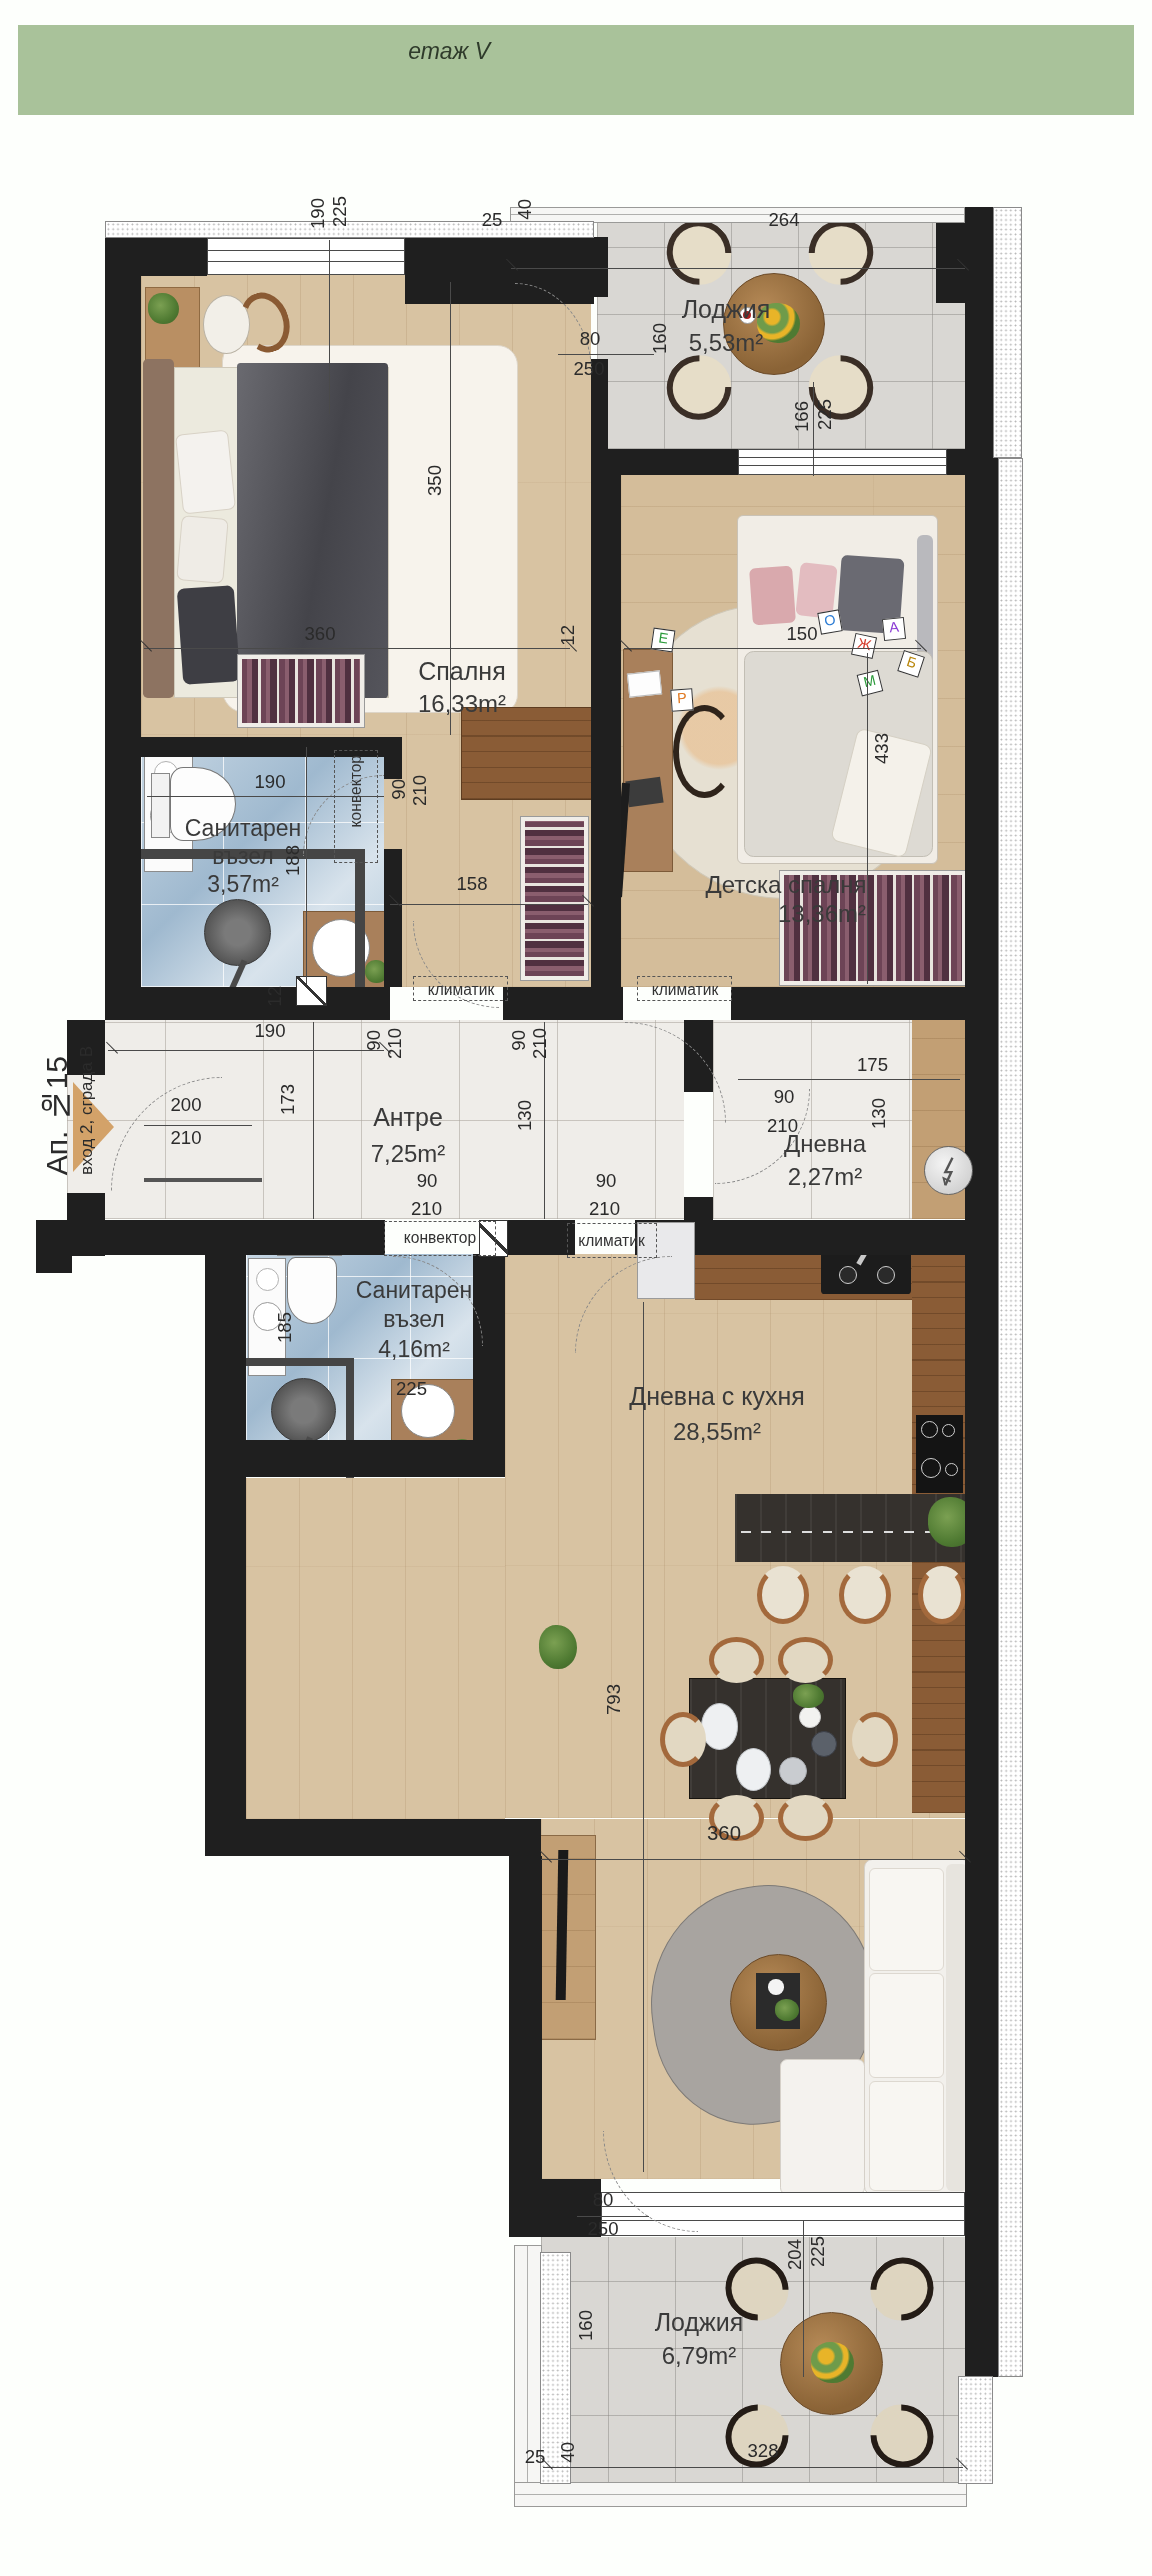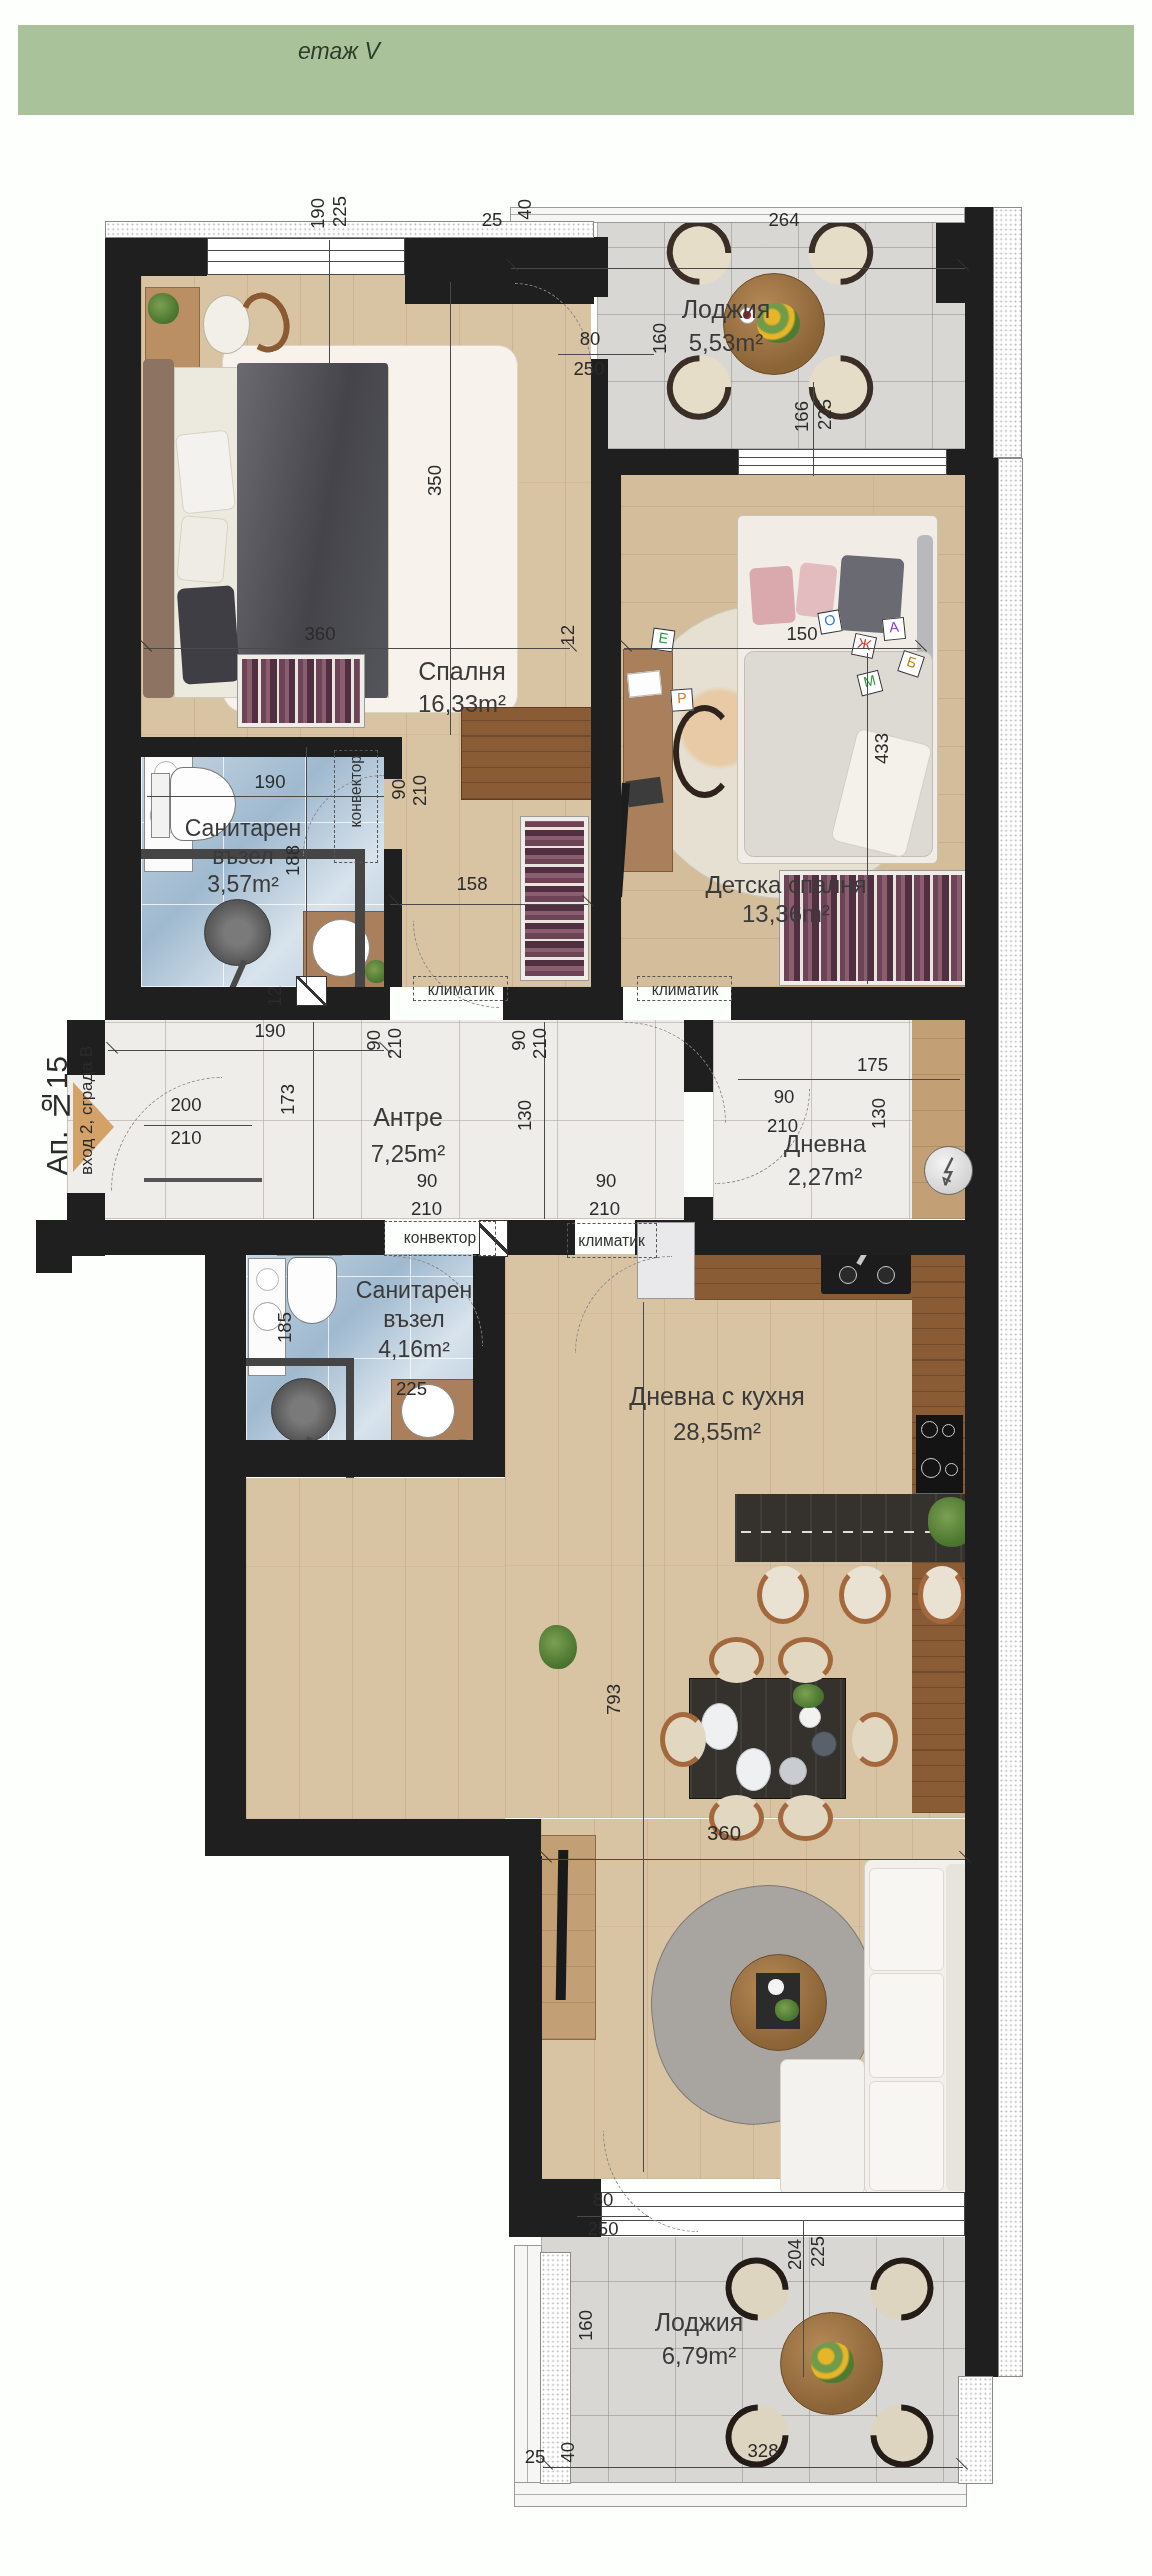--- a/index.html
+++ b/index.html
@@ -1,20 +1,20 @@
 <!DOCTYPE html>
 <html style="font-size:9.6px"><head>
 <meta charset="utf-8">
 <style>
   html,body{margin:0;padding:0;background:#fff;}
   #page{position:relative;width:1152px;height:2576px;background:#fdfffc;font-family:"Liberation Sans",sans-serif;overflow:hidden;}
   .abs{position:absolute;}
   
   #hdr{left:18px;top:25px;width:1116px;height:90px;background:#a9c29a;z-index:20;}
-  .hfloor{font-style:italic;font-size:23px;color:#2f3b2b;text-align:left;}
+  .hfloor{font-style:italic;font-size:23px;color:#2f3b2b;text-align:right;}
   .htitle{font-size:31px;color:#20281e;text-align:center;letter-spacing:0.6px;}
   .hbuild{font-size:55px;font-weight:bold;color:#cederc3;color:#ccdcc2;letter-spacing:8.4px;word-spacing:28px;text-align:right;}
   
   .wood{background-color:#d8c3a2;background-image:repeating-linear-gradient(90deg,rgba(141,104,64,.16) 0 1.2px,transparent 1.2px 53px),repeating-linear-gradient(0deg,rgba(141,104,64,.08) 0 1.2px,transparent 1.2px 252px);}
   .woodh{background-color:#d4bd9a;background-image:repeating-linear-gradient(0deg,rgba(141,104,64,.16) 0 1.2px,transparent 1.2px 48px),repeating-linear-gradient(90deg,rgba(141,104,64,.08) 0 1.2px,transparent 1.2px 252px);}
   .woodmid{background-color:#c29f74;background-image:repeating-linear-gradient(0deg,rgba(110,75,40,.2) 0 1.2px,transparent 1.2px 36px);}
   .wooddark{background-color:#8a5c36;background-image:repeating-linear-gradient(0deg,rgba(50,28,10,.28) 0 1.2px,transparent 1.2px 15.6px);}
   .barwood{background-color:#35312d;background-image:repeating-linear-gradient(90deg,rgba(255,255,255,.06) 0 1.8px,transparent 1.8px 25px);}
   .marble{background-color:#efede9;background-image:repeating-linear-gradient(0deg,rgba(168,162,154,.55) 0 1.2px,transparent 1.2px 98px),repeating-linear-gradient(90deg,rgba(168,162,154,.55) 0 1.2px,transparent 1.2px 98px);}
   .bluetile{background-image:repeating-linear-gradient(0deg,rgba(255,255,255,.75) 0 1.2px,transparent 1.2px 82px),repeating-linear-gradient(90deg,rgba(255,255,255,.75) 0 1.2px,transparent 1.2px 82px),linear-gradient(135deg,#c6d6e3,#9fb9cf 40%,#d8e3ec 70%,#b4cadb);}
@@ -282,21 +282,21 @@
   <div class="abs eq" style="left:570px;top:1232px;width:83px;">климатик</div>
 
   <div class="abs rname" style="left:648px;top:295px;width:156px;">Лоджия</div>
   <div class="abs rarea" style="left:648px;top:329px;width:156px;">5,53m²</div>
   <div class="abs rname" style="left:384px;top:657px;width:156px;">Спалня</div>
   <div class="abs rarea" style="left:384px;top:690px;width:156px;">16,33m²</div>
   <div class="abs rname" style="left:168px;top:815px;width:150px;font-size:23px;">Санитарен</div>
   <div class="abs rname" style="left:168px;top:843px;width:150px;font-size:23px;">възел</div>
   <div class="abs rarea" style="left:168px;top:871px;width:150px;font-size:23px;">3,57m²</div>
   <div class="abs rname" style="left:696px;top:871px;width:180px;font-size:24px;">Детска спалня</div>
-  <div class="abs rarea" style="left:696px;top:900px;width:180px;">13,36m²</div>
+  <div class="abs rarea" style="left:732px;top:900px;width:180px;">13,36m²</div>
   <div class="abs rname" style="left:348px;top:1103px;width:120px;">Антре</div>
   <div class="abs rarea" style="left:348px;top:1140px;width:120px;">7,25m²</div>
   <div class="abs rname" style="left:774px;top:1130px;width:102px;font-size:24px;">Дневна</div>
   <div class="abs rarea" style="left:774px;top:1163px;width:102px;">2,27m²</div>
   <div class="abs rname" style="left:339px;top:1277px;width:150px;font-size:23px;">Санитарен</div>
   <div class="abs rname" style="left:339px;top:1306px;width:150px;font-size:23px;">възел</div>
   <div class="abs rarea" style="left:339px;top:1336px;width:150px;font-size:23px;">4,16m²</div>
   <div class="abs rname" style="left:603px;top:1382px;width:228px;">Дневна с кухня</div>
   <div class="abs rarea" style="left:603px;top:1418px;width:228px;">28,55m²</div>
   <div class="abs rname" style="left:621px;top:2308px;width:156px;">Лоджия</div>

